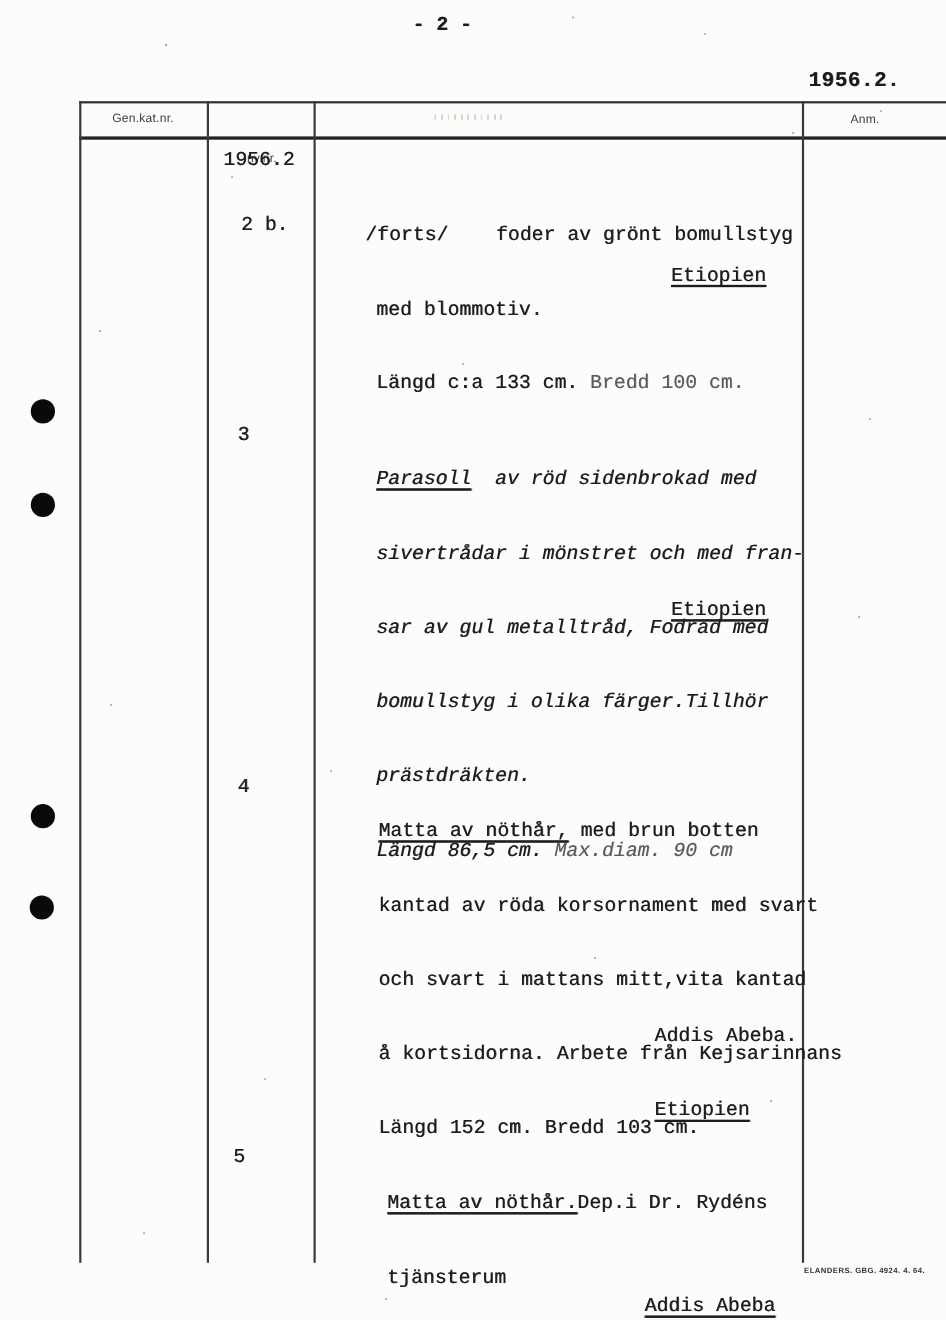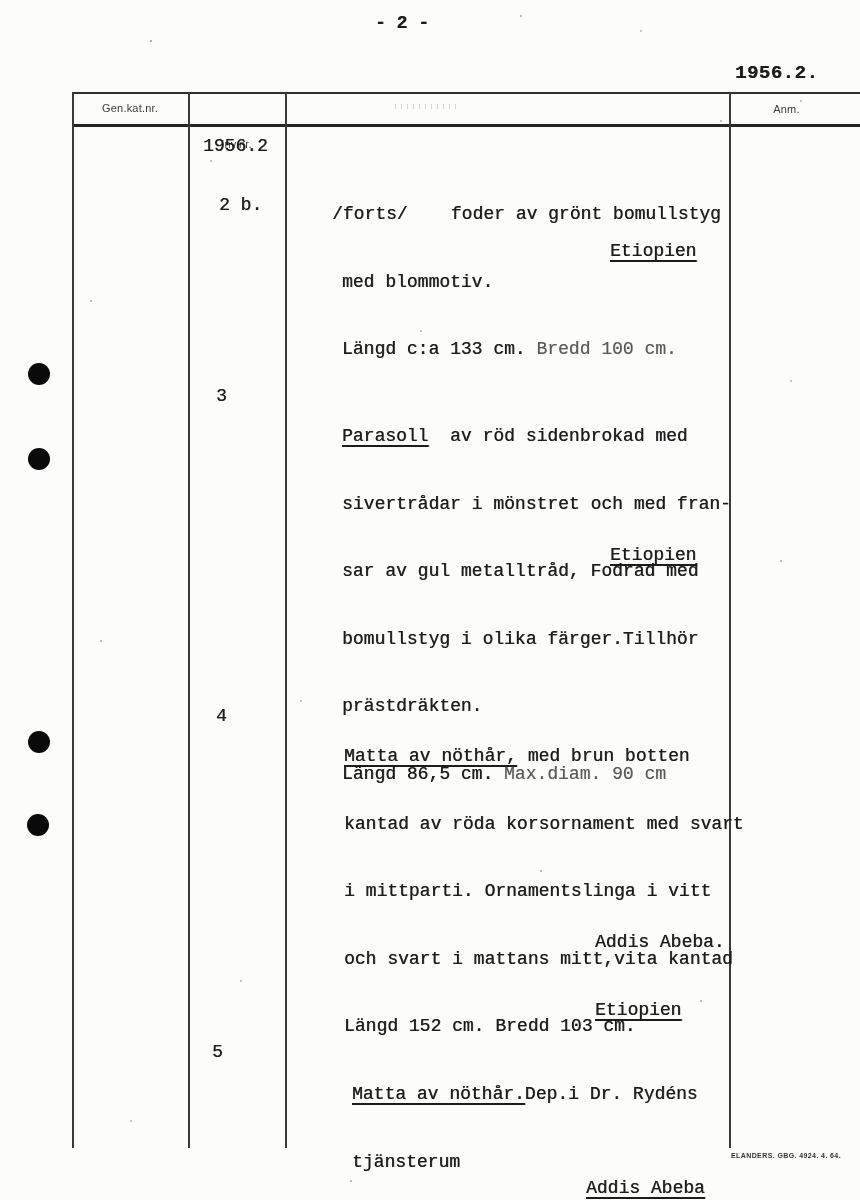--- a/index.html
+++ b/index.html
@@ -106,35 +106,35 @@
   <div class="abs tw" style="left:216px;top:706px;">4</div>
   <div class="abs tw" style="left:212px;top:1042px;">5</div>
 
   <div class="abs tw" style="left:332px;top:161px;">
     <div class="line">/forts/    foder av grönt bomullstyg</div>
     <div class="line indent">med blommotiv.</div>
     <div class="line indent"><span>Längd c:a 133 cm. </span><span class="light">Bredd 100 cm.</span></div>
   </div>
   <div class="abs tw u" style="left:610px;top:241px;">Etiopien</div>
 
-  <div class="abs tw" style="left:342px;top:383px;">
+  <div class="abs tw" style="left:342px;top:383px;font-style:italic;">
     <div class="line"><span class="u">Parasoll</span><span>  av röd sidenbrokad med</span></div>
     <div class="line">sivertrådar i mönstret och med fran-</div>
     <div class="line">sar av gul metalltråd, Fodrad med</div>
     <div class="line">bomullstyg i olika färger.Tillhör</div>
     <div class="line">prästdräkten.</div>
     <div class="line"><span>Längd 86,5 cm. </span><span class="light">Max.diam. 90 cm</span></div>
   </div>
   <div class="abs tw u" style="left:610px;top:545px;">Etiopien</div>
 
   <div class="abs tw" style="left:344px;top:703px;">
     <div class="line"><span class="u">Matta av nöthår,</span><span> med brun botten</span></div>
     <div class="line">kantad av röda korsornament med svart</div>
-    <div class="line">i mittparti. Ornamentslinga i vitt</div>
     <div class="line">och svart i mattans mitt,vita kantad</div>
+    <div class="line">å kortsidorna. Arbete från Kejsarinnans</div>
     <div class="line">Längd 152 cm. Bredd 103 cm.</div>
   </div>
   <div class="abs tw place-block" style="left:595px;top:886px;">
     <div>Addis Abeba.</div>
     <div class="u">Etiopien</div>
   </div>
 
   <div class="abs tw" style="left:352px;top:1041px;">
     <div class="line"><span class="u">Matta av nöthår.</span><span>Dep.i Dr. Rydéns</span></div>
     <div class="line">tjänsterum</div>

